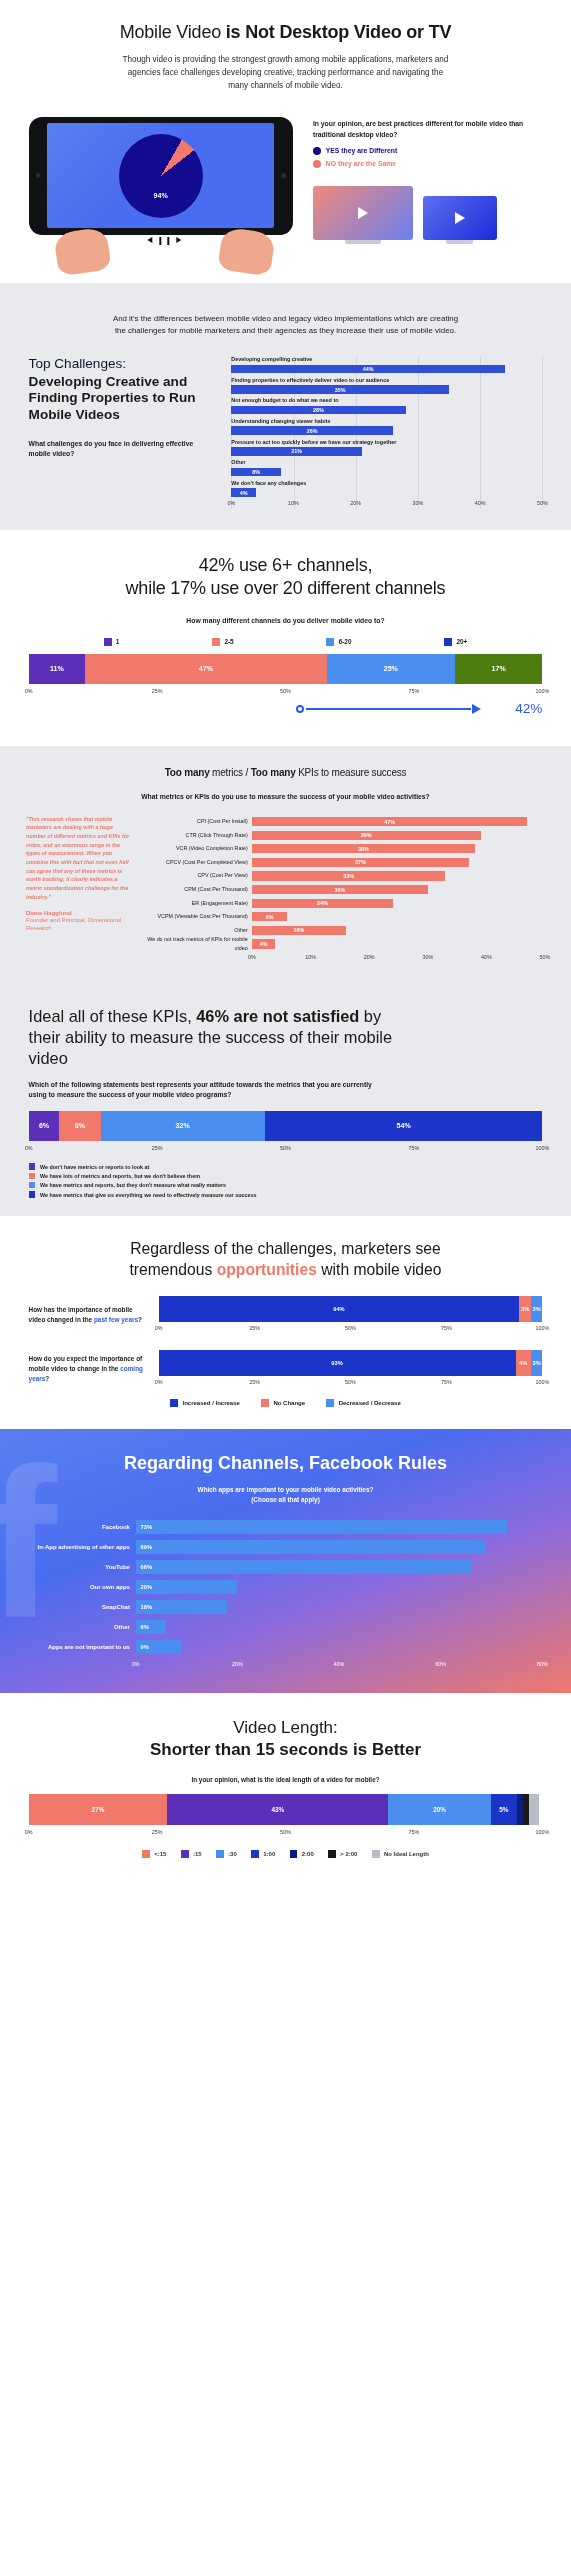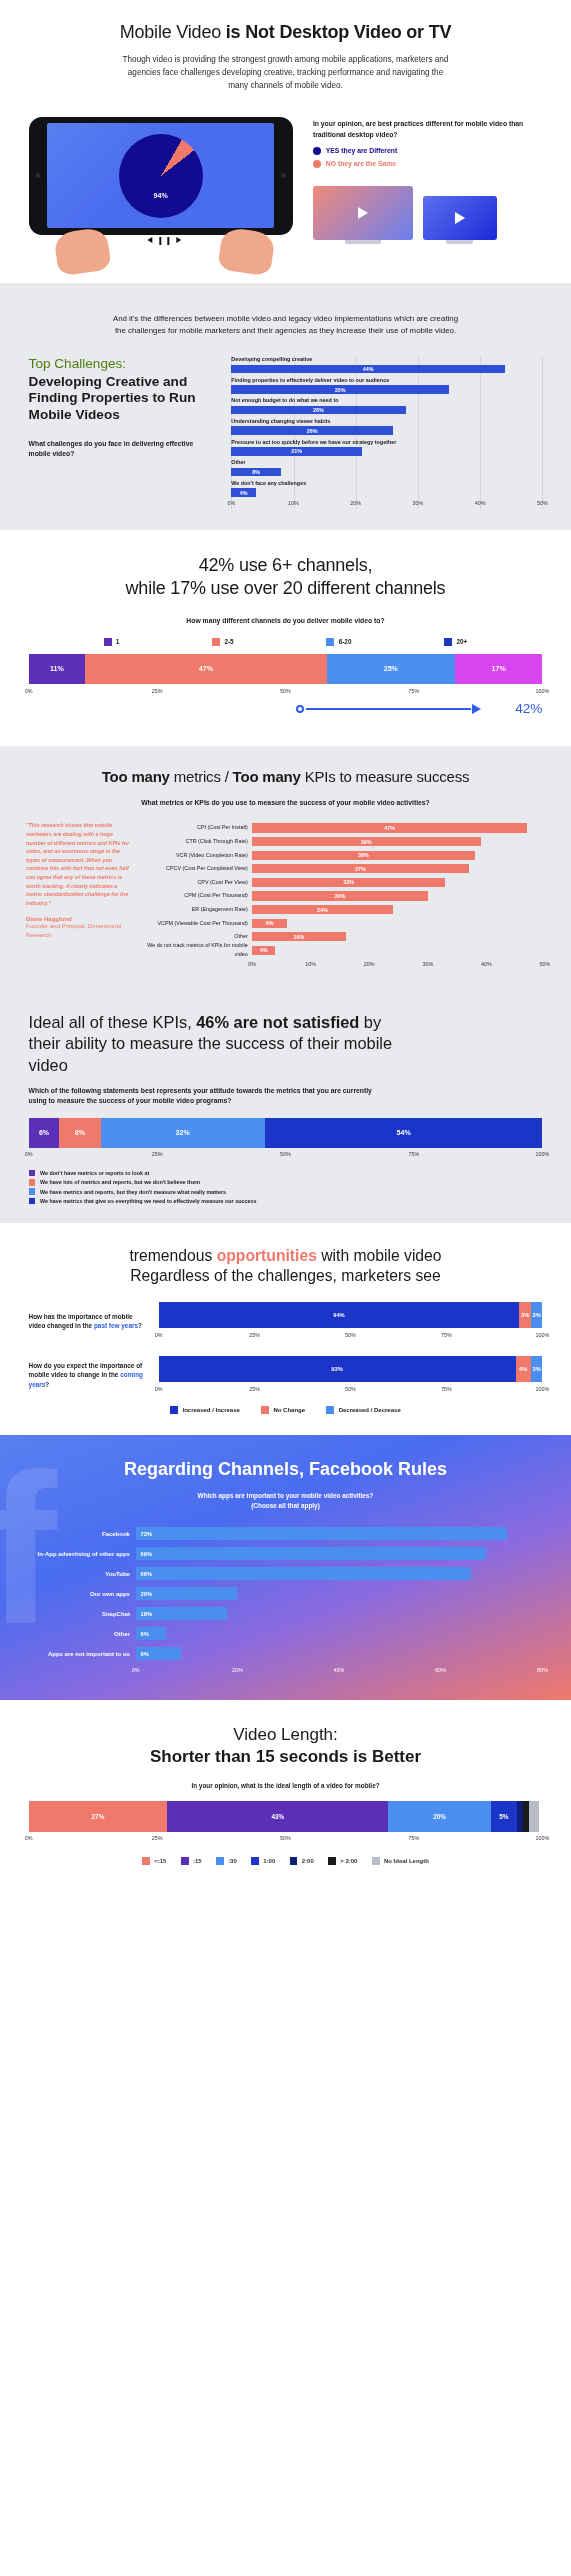--- a/index.html
+++ b/index.html
@@ -75,21 +75,21 @@
   .bar-cap { font-size:5.4px; font-weight:700; color:#1a1a1a; margin-bottom:1.4px; line-height:1.3; }
   .bar { height:8.6px; display:flex; align-items:center; justify-content:center; position:relative; }
   .bar span { color:#fff; font-size:5.4px; font-weight:700; }
   .axis { display:flex; position:relative; margin-top:3.6px; height:8.6px; }
   .axis b { position:absolute; font-size:5.4px; font-weight:400; color:#3a3a3a; transform:translateX(-50%); }
 
   
   .s2 { padding:20px 28.6px 21.4px; }
   .s2-body { display:flex; gap:15.7px; margin-top:18.6px; }
   .s2-left { width:187px; }
-  .tc-kicker { font-size:13.6px; font-weight:400; color:#4d7c0f; line-height:1.2; }
+  .tc-kicker { font-size:13.6px; font-weight:400; color:#0f172a; line-height:1.2; }
   .tc-title { font-size:13.6px; font-weight:700; line-height:1.2; margin-top:1.4px; }
   .s2-q { margin-top:15.7px; }
   .s2-right { flex:1; }
 
   
   .s3 { padding:24px 28.6px 24px; }
   .s3-q { text-align:center; margin-top:15.7px; }
   .s3-legend { display:flex; justify-content:space-around; margin-top:11.4px; padding:0 28.6px; }
   .s3-lg { display:flex; align-items:center; gap:4.3px; font-size:6.4px; font-weight:700; }
   .sq { width:7.9px; height:7.9px; flex:none; }
@@ -324,40 +324,40 @@
       <div class="s3-lg">
         <span class="sq" style="background: rgb(27, 53, 200);"></span>
         <span>20+</span>
       </div>
     </div>
   <div style="position:relative;margin-top:7.1px;">
     <div class="stack" id="stack3">
         <div style="width: 11%; background: rgb(91, 47, 184);">11%</div>
         <div style="width: 47%; background: rgb(240, 121, 107);">47%</div>
         <div style="width: 25%; background: rgb(74, 142, 240);">25%</div>
-        <div style="width: 17%; background: #d946ef;">17%</div>
+        <div style="width: 17%; background: #4d7c0f;">17%</div>
       </div>
     <div class="axis" id="axis3">
         <b style="left: 0%;">0%</b>
         <b style="left: 25%;">25%</b>
         <b style="left: 50%;">50%</b>
         <b style="left: 75%;">75%</b>
         <b style="left: 100%;">100%</b>
       </div>
     <div class="arrow-wrap">
       <div class="arrow-circ" style="left:52%;"></div>
       <div class="arrow-line" style="left:54%;right:71px;"></div>
       <div class="arrow-head" style="right:61px;"></div>
       <div class="arrow-val">42%</div>
     </div>
   </div>
 </div>
 
 <div class="section sec-gray s4">
-  <div class="h1" style="font-size:15px;">
+  <div class="h1" style="font-size:10px;">
     <b>Too many</b><span> metrics / </span><b>Too many</b><span> KPIs to measure success</span>
   </div>
   <div class="qtext s4-q">What metrics or KPIs do you use to measure the success of your mobile video activities?</div>
   <div class="s4-body">
     <div class="quote">
       <p>"This research shows that mobile marketers are dealing with a huge number of different metrics and KPIs for video, and an enormous range in the types of measurement. When you combine this with fact that not even half can agree that any of these metrics is worth tracking, it clearly indicates a metric standardization challenge for the industry."</p>
       <div class="qname">Diane Hagglund</div>
       <div class="qrole">Founder and Principal, Dimensional Research</div>
     </div>
     <div class="s4-chart">
@@ -454,24 +454,24 @@
       </div>
       <div class="s5-lg">
         <span class="sq" style="width: 6.4px; height: 6.4px; background: rgb(27, 53, 200);"></span>
         <span>We have metrics that give us everything we need to effectively measure our success</span>
       </div>
     </div>
 </div>
 
 <div class="section sec-white s6">
   <div class="s6-h">
+    <div>Regardless of the challenges, marketers see</div>
     <div>
       <span>tremendous </span><span class="hl">opportunities</span><span> with mobile video</span>
     </div>
-    <div>Regardless of the challenges, marketers see</div>
   </div>
   <div id="rows6">
       <div class="sbrow">
         <div class="sbq"><span>How has the importance of mobile video changed in the </span><span class="hl">past few years</span><span>?</span></div>
         <div class="sbchart">
           <div class="sbbar">
             <div style="width: 94%; background: rgb(27, 53, 200);">94%</div>
             <div style="width: 3%; background: rgb(240, 121, 107);">3%</div>
             <div style="width: 3%; background: rgb(74, 142, 240);">3%</div>
           </div>

